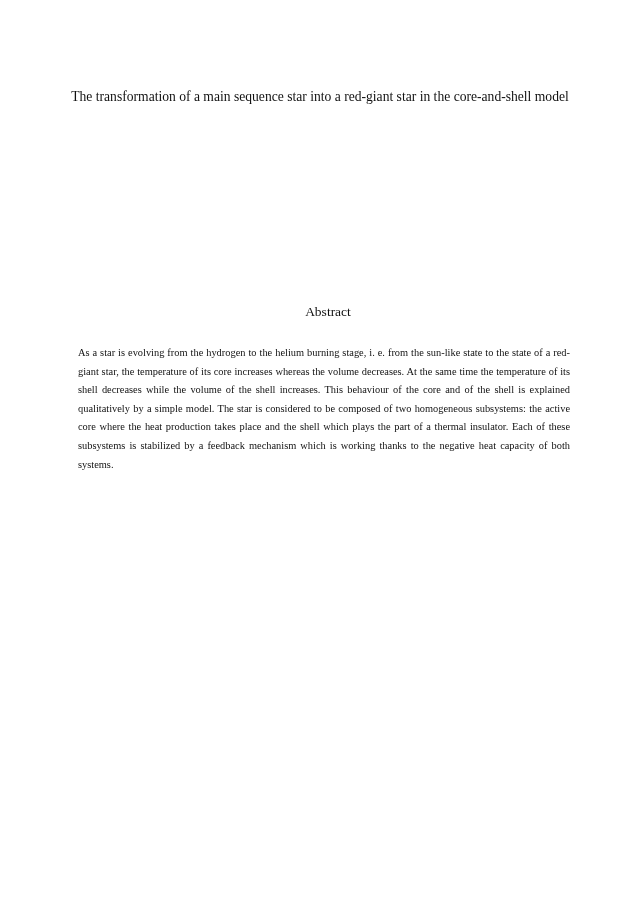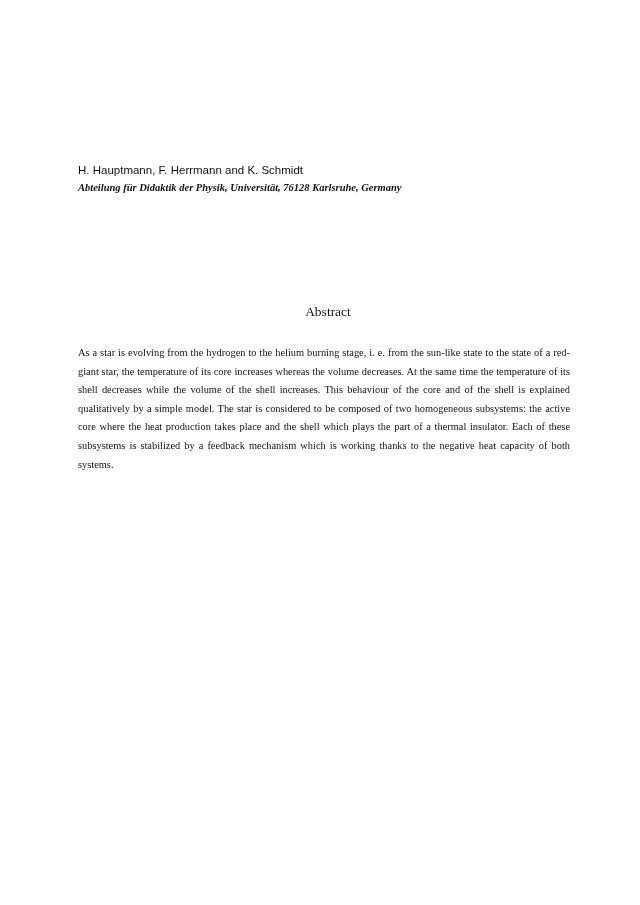--- a/index.html
+++ b/index.html
@@ -77,22 +77,23 @@
     line-height: 18.6px;
     text-align: justify;
     color: #111111;
   }
 </style>
 </head>
 <body>
 
 <div class="page">
 
+  <div class="title">
+    <span class="title-inner">The transformation of a main sequence star into a red-giant star in the core-and-shell model</span>
+  </div>
 
-  <div class="authors">H. Hauptmann, F. Herrmann and K. Schmidt</div>
 
-  <div class="affiliation">Abteilung für Didaktik der Physik, Universität, 76128 Karlsruhe, Germany</div>
 
   <div class="abstract-heading">Abstract</div>
 
   <div class="abstract-body">As a star is evolving from the hydrogen to the helium burning stage, i. e. from the sun-like state to the state of a red-giant star, the temperature of its core increases whereas the volume decreases. At the same time the temperature of its shell decreases while the volume of the shell increases. This behaviour of the core and of the shell is explained qualitatively by a simple model. The star is considered to be composed of two homogeneous subsystems: the active core where the heat production takes place and the shell which plays the part of a thermal insulator. Each of these subsystems is stabilized by a feedback mechanism which is working thanks to the negative heat capacity of both systems.</div>
 
 </div>
 
 </body></html>

